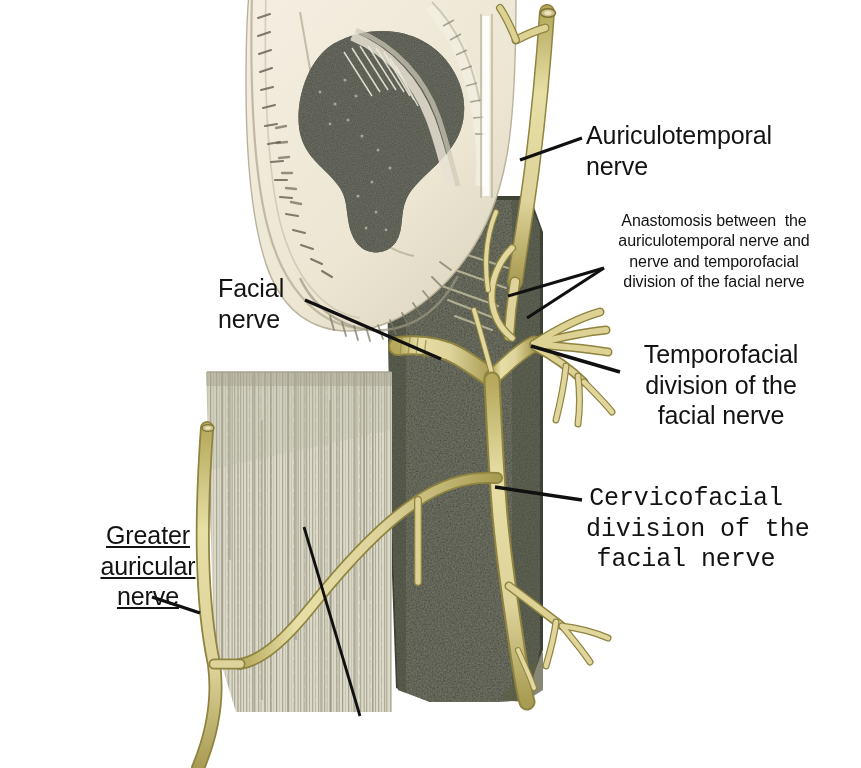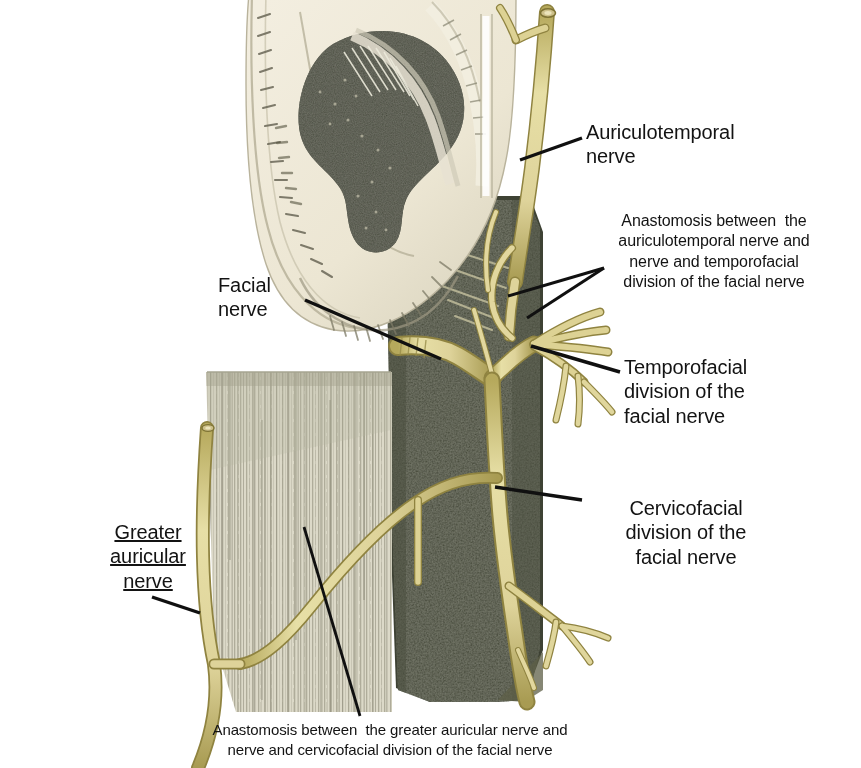--- a/index.html
+++ b/index.html
@@ -27,35 +27,35 @@
     height: 768px;
   }
   .label {
     position: absolute;
     color: #131313;
     line-height: 1.22;
     white-space: pre;
     letter-spacing: -0.1px;
   }
   .label.big {
-    font-size: 20px;
+    font-size: 25px;
   }
   .label.small {
     font-size: 16px;
     line-height: 1.28;
   }
   .label.tiny {
     font-size: 15px;
     line-height: 1.3;
   }
   .lbl-auriculotemporal { left: 586px; top: 120px; text-align: left; }
   .lbl-facial           { left: 218px; top: 273px; width: 166px; }
   .lbl-anast-top        { left: 608px; top: 211px; text-align: center; width: 212px; }
-  .lbl-temporofacial    { left: 624px; top: 355px; text-align: left; width: 194px; }
-  .lbl-cervicofacial    { left: 586px; top: 496px; text-align: center; width: 200px; }
+  .lbl-temporofacial    { left: 624px; top: 339px; text-align: center; width: 194px; }
+  .lbl-cervicofacial    { left: 586px; top: 484px; text-align: center; width: 200px; font-family: Liberation Mono, monospace; }
   .lbl-greater          { left: 68px;  top: 520px; text-align: center; width: 160px; text-decoration: underline; }
   .lbl-anast-bottom     { left: 188px; top: 720px; text-align: center; width: 404px; }
 </style>
 </head>
 <body>
 
 <div id="stage">
 
   <svg id="art" viewBox="0 0 861 768" xmlns="http://www.w3.org/2000/svg">
     <defs>
@@ -435,16 +435,14 @@
 facial nerve</div>
 
   <div class="label big lbl-cervicofacial">Cervicofacial
 division of the
 facial nerve</div>
 
   <div class="label big lbl-greater">Greater
 auricular
 nerve</div>
 
-  <div class="label tiny lbl-anast-bottom">Anastomosis between  the greater auricular nerve and
-nerve and cervicofacial division of the facial nerve</div>
 
 </div>
 
 </body></html>

